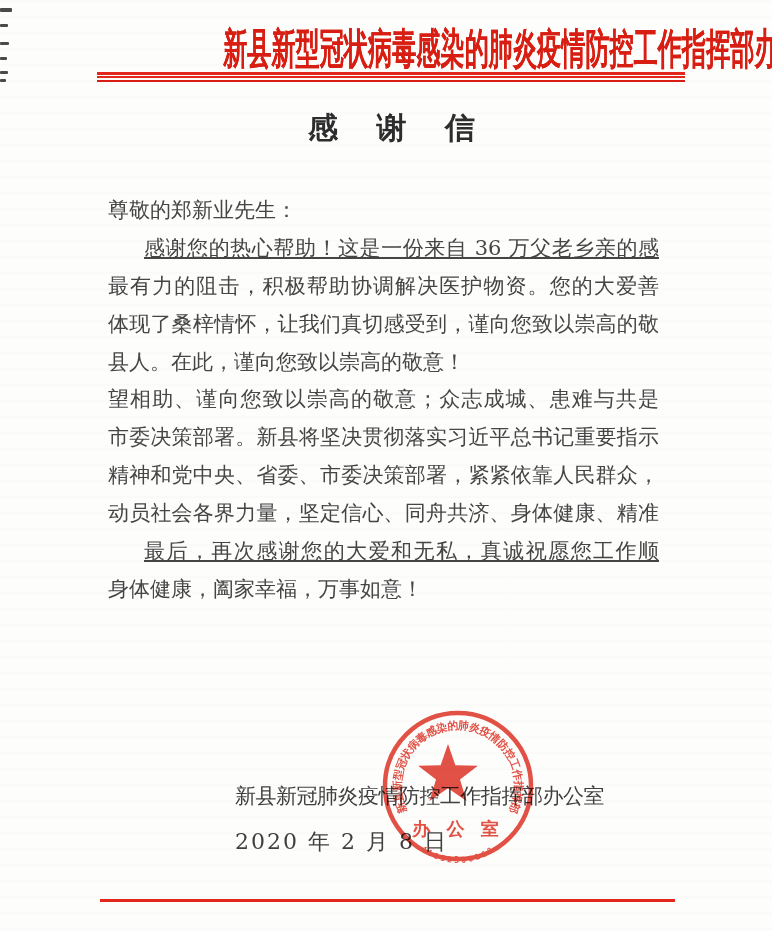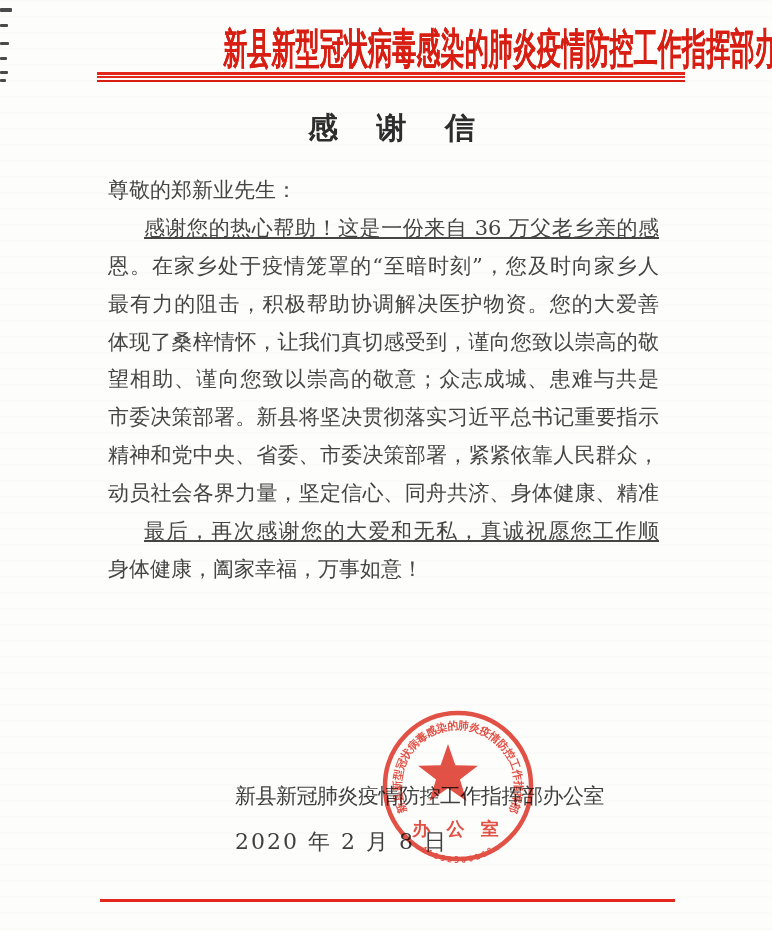--- a/index.html
+++ b/index.html
@@ -28,21 +28,21 @@
       #e3271c 0 2.5px, rgba(0,0,0,0) 2.5px 4px,
       #e3271c 4px 6px, rgba(0,0,0,0) 6px 7.5px,
       #d81e12 7.5px 10px);
   }
   .title {
     position:absolute; top:108px; left:0; width:100%;
     text-align:center; padding-left:25px; box-sizing:border-box;
     font-size:30px; font-weight:bold; letter-spacing:14px; color:#2d2d2d;
   }
   .body {
-    position:absolute; left:108px; top:172px; width:551px;
+    position:absolute; left:108px; top:192px; width:551px;
     color:#454545; font-size:21px;
   }
   .bline { height:37.9px; line-height:37.9px; white-space:nowrap; }
   .bline.fill {
     white-space:normal; overflow:hidden;
     text-align:justify; text-align-last:justify;
   }
   .bline.ind { padding-left:36px;text-decoration:underline; }
   .sig-block {
     position:absolute; left:235px; top:781px; width:440px;
@@ -75,23 +75,23 @@
   <div class="org">
     <span class="org-inner">新县新型冠状病毒感染的肺炎疫情防控工作指挥部办公室</span>
   </div>
   <div class="rule"></div>
 
   <div class="title">感 谢 信</div>
 
   <div class="body">
     <div class="bline">尊敬的郑新业先生：</div>
     <div class="bline fill ind">感谢您的热心帮助！这是一份来自 36 万父老乡亲的感</div>
-    <div class="bline fill">恩。在家乡处于疫情笼罩的“至暗时刻”，您及时向家乡人</div>
     <div class="bline fill">最有力的阻击，积极帮助协调解决医护物资。您的大爱善举，</div>
     <div class="bline fill">体现了桑梓情怀，让我们真切感受到，谨向您致以崇高的敬意</div>
+    <div class="bline">县人。在此，谨向您致以崇高的敬意！</div>
     <div class="bline fill">望相助、谨向您致以崇高的敬意；众志成城、患难与共是</div>
     <div class="bline fill">市委决策部署。新县将坚决贯彻落实习近平总书记重要指示</div>
     <div class="bline fill">精神和党中央、省委、市委决策部署，紧紧依靠人民群众，</div>
     <div class="bline fill">动员社会各界力量，坚定信心、同舟共济、身体健康、精准</div>
     <div class="bline fill ind">最后，再次感谢您的大爱和无私，真诚祝愿您工作顺利，</div>
     <div class="bline">身体健康，阖家幸福，万事如意！</div>
   </div>
 
   <div class="sig-block">
     <div class="sig-name">新县新冠肺炎疫情防控工作指挥部办公室</div>

